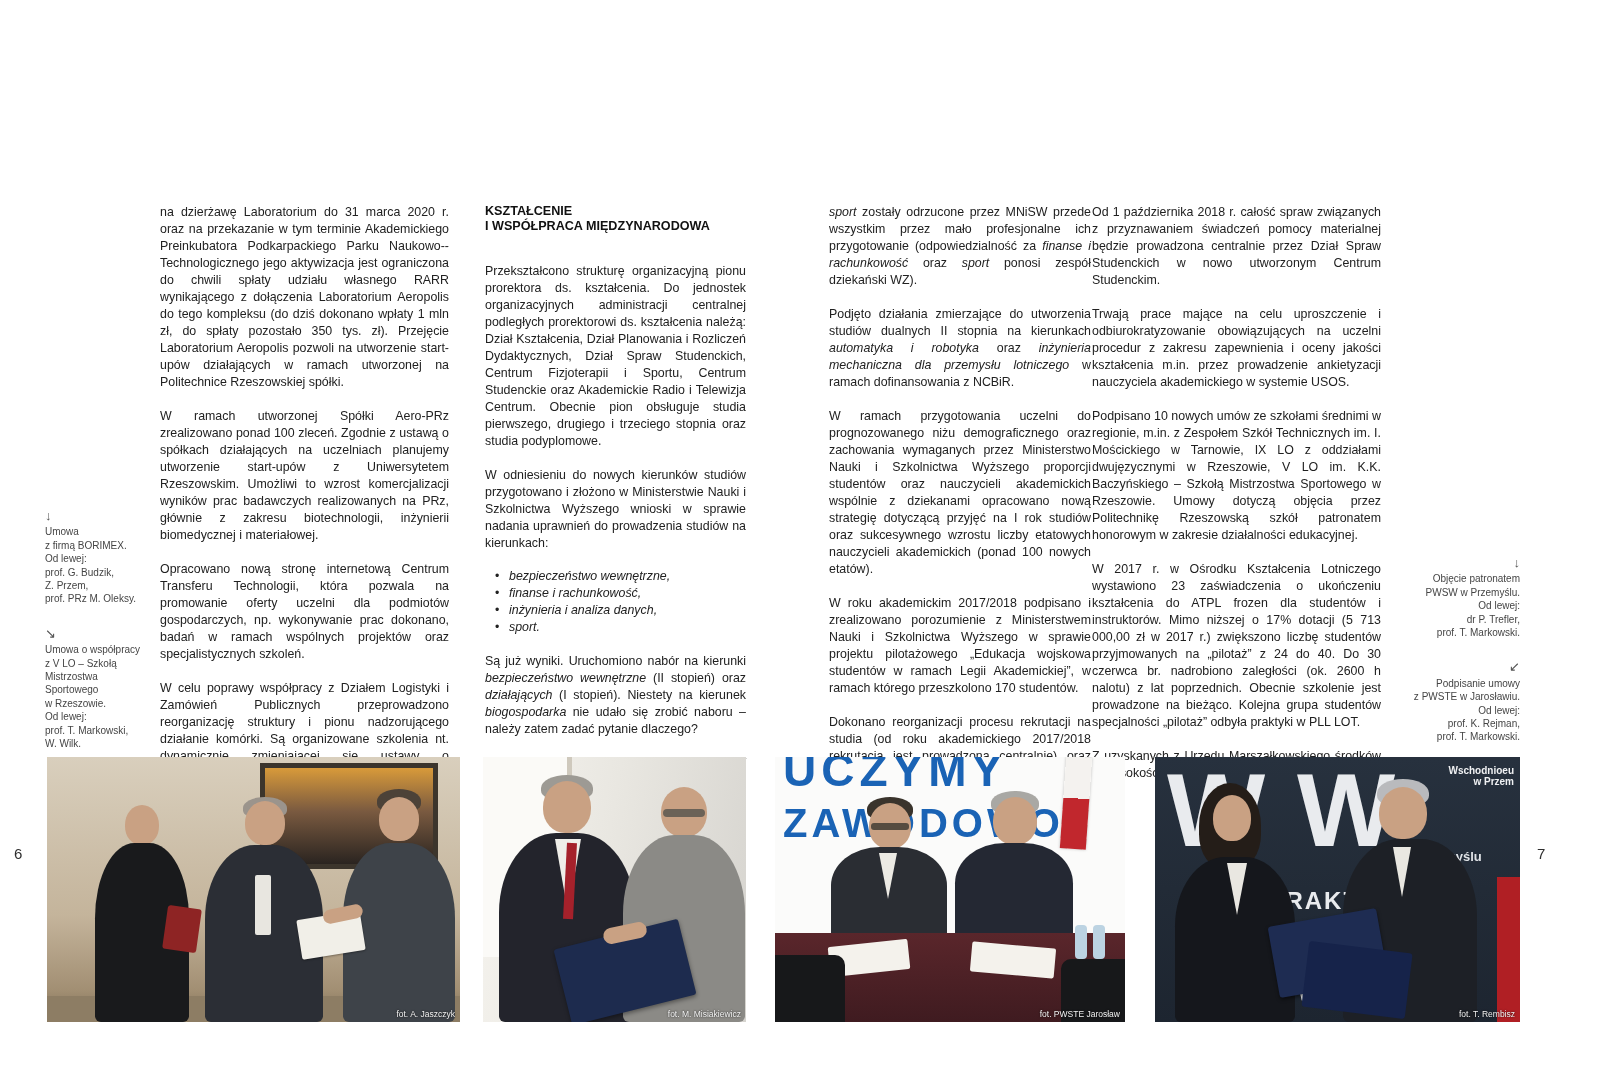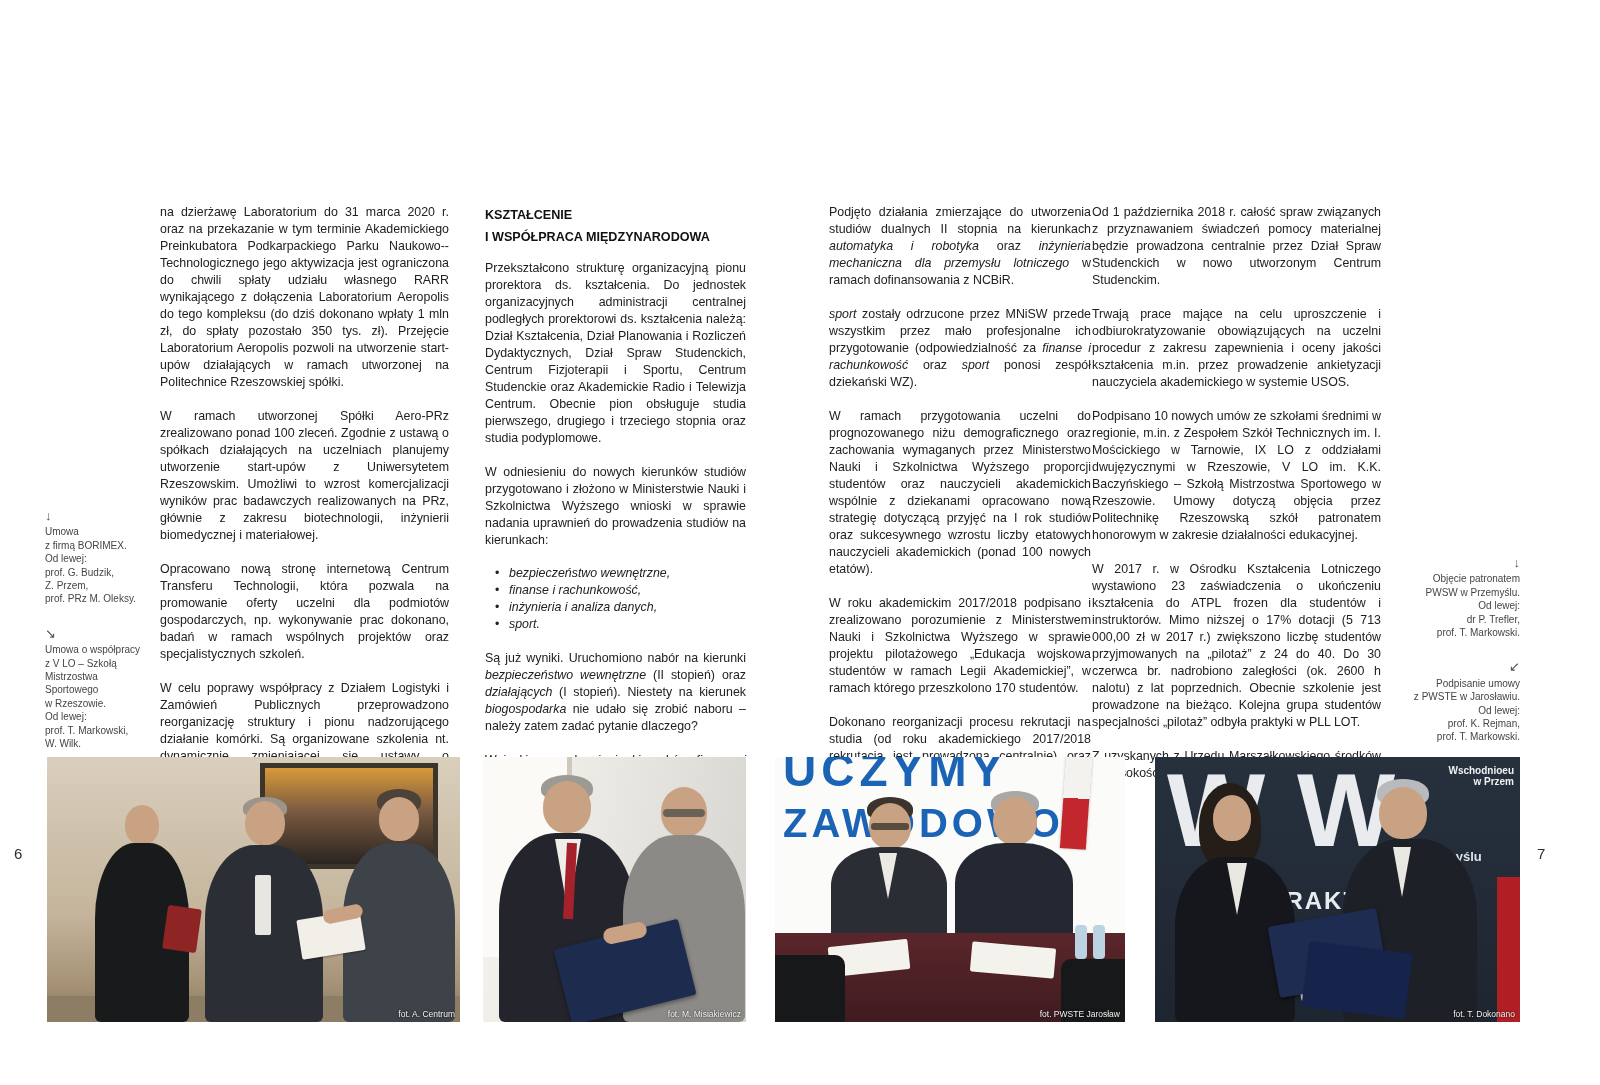--- a/index.html
+++ b/index.html
@@ -4,21 +4,21 @@
 <style>
   html,body{margin:0;padding:0;}
   body{
     width:1600px;height:1085px;position:relative;background:#ffffff;
     font-family:"Liberation Sans",sans-serif;color:#212121;overflow:hidden;
   }
   
   .col{position:absolute;top:204px;font-size:12.4px;line-height:17px;text-align:justify;color:#212121;}
   .col p{margin:0 0 17px 0;}
   .col p.continues{text-align-last:justify;}
-  .col h3{margin:0 0 12px 0;font-size:12.6px;line-height:22px;font-weight:bold;color:#111;white-space:pre-line;}
+  .col h3{margin:0 0 29px 0;font-size:12.6px;line-height:15px;font-weight:bold;color:#111;white-space:pre-line;}
   .col ul{margin:13px 0 17px 0;padding:0 0 0 24px;list-style:none;}
   .col ul li{font-style:italic;position:relative;margin:0;}
   .col ul li::before{content:"•";position:absolute;left:-14px;font-style:normal;}
   .c1{left:160px;width:289px;}
   .c2{left:485px;width:261px;}
   .c3{left:829px;width:262px;}
   .c4{left:1092px;width:289px;}
   
   .caption-block{position:absolute;font-size:10px;line-height:13.4px;color:#454545;}
   .caption-block .cap{margin-bottom:21px;}
@@ -102,22 +102,22 @@
     <li>bezpieczeństwo wewnętrzne,</li>
     <li>finanse i rachunkowość,</li>
     <li>inżynieria i analiza danych,</li>
     <li>sport.</li>
   </ul>
   <p>Są już wyniki. Uruchomiono nabór na kierunki <i>bezpieczeństwo wewnętrzne</i> (II stopień) oraz <i>działających</i> (I stopień). Niestety na kierunek <i>biogospodarka</i> nie udało się zrobić naboru – należy zatem zadać pytanie dlaczego?</p>
   <p class="continues">Wnioski o uruchomienie kierunków <i>finanse i rachunkowość</i>, <i>strategię i analiza danych</i> oraz</p>
 </div>
 
 <div class="col c3">
+  <p><i>sport</i> zostały odrzucone przez MNiSW przede wszystkim przez mało profesjonalne ich przygotowanie (odpowiedzialność za <i>finanse i rachunkowość</i> oraz <i>sport</i> ponosi zespół dziekański WZ).</p>
   <p>Podjęto działania zmierzające do utworzenia studiów dualnych II stopnia na kierunkach <i>automatyka i robotyka</i> oraz <i>inżynieria mechaniczna dla przemysłu lotniczego</i> w ramach dofinansowania z NCBiR.</p>
-  <p><i>sport</i> zostały odrzucone przez MNiSW przede wszystkim przez mało profesjonalne ich przygotowanie (odpowiedzialność za <i>finanse i rachunkowość</i> oraz <i>sport</i> ponosi zespół dziekański WZ).</p>
   <p>W ramach przygotowania uczelni do prognozowanego niżu demograficznego oraz zachowania wymaganych przez Ministerstwo Nauki i Szkolnictwa Wyższego proporcji studentów oraz nauczycieli akademickich wspólnie z dziekanami opracowano nową strategię dotyczącą przyjęć na I rok studiów oraz sukcesywnego wzrostu liczby etatowych nauczycieli akademickich (ponad 100 nowych etatów).</p>
   <p>W roku akademickim 2017/2018 podpisano i zrealizowano porozumienie z Ministerstwem Nauki i Szkolnictwa Wyższego w sprawie projektu pilotażowego „Edukacja wojskowa studentów w ramach Legii Akademickiej”, w ramach którego przeszkolono 170 studentów.</p>
   <p>Dokonano reorganizacji procesu rekrutacji na studia (od roku akademickiego 2017/2018 rekrutacja jest prowadzona centralnie) oraz systemu przyznawania świadczeń pomocy materialnej dla studentów i doktorantów.</p>
 </div>
 
 <div class="col c4">
   <p>Od 1 października 2018 r. całość spraw związanych z przyznawaniem świadczeń pomocy materialnej będzie prowadzona centralnie przez Dział Spraw Studenckich w nowo utworzonym Centrum Studenckim.</p>
   <p>Trwają prace mające na celu uproszczenie i odbiurokratyzowanie obowiązujących na uczelni procedur z zakresu zapewnienia i oceny jakości kształcenia m.in. przez prowadzenie ankietyzacji nauczyciela akademickiego w systemie USOS.</p>
   <p>Podpisano 10 nowych umów ze szkołami średnimi w regionie, m.in. z Zespołem Szkół Technicznych im. I. Mościckiego w Tarnowie, IX LO z oddziałami dwujęzycznymi w Rzeszowie, V LO im. K.K. Baczyńskiego – Szkołą Mistrzostwa Sportowego w Rzeszowie. Umowy dotyczą objęcia przez Politechnikę Rzeszowską szkół patronatem honorowym w zakresie działalności edukacyjnej.</p>
   <p>W 2017 r. w Ośrodku Kształcenia Lotniczego wystawiono 23 zaświadczenia o ukończeniu kształcenia do ATPL frozen dla studentów i instruktorów. Mimo niższej o 17% dotacji (5 713 000,00 zł w 2017 r.) zwiększono liczbę studentów przyjmowanych na „pilotaż” z 24 do 40. Do 30 czerwca br. nadrobiono zaległości (ok. 2600 h nalotu) z lat poprzednich. Obecnie szkolenie jest prowadzone na bieżąco. Kolejna grupa studentów specjalności „pilotaż” odbyła praktyki w PLL LOT.</p>
@@ -136,21 +136,21 @@
   <div class="head" style="left:198px;top:44px;width:40px;height:44px;"></div>
   <div class="torso" style="left:158px;top:88px;width:118px;height:177px;background:#2b2e35;"></div>
   <div style="left:208px;top:118px;width:16px;height:60px;background:#e8e6e0;border-radius:2px;"></div>
 
   <div class="hair" style="left:330px;top:32px;width:44px;height:24px;background:#4c4238;"></div>
   <div class="head" style="left:332px;top:40px;width:40px;height:44px;"></div>
   <div class="torso" style="left:296px;top:86px;width:112px;height:179px;background:#3e4349;"></div>
 
   <div style="left:252px;top:158px;width:64px;height:40px;background:#f1efe8;border-radius:2px;transform:rotate(-9deg);box-shadow:0 1px 2px rgba(0,0,0,.35);"></div>
   <div style="left:276px;top:150px;width:40px;height:14px;background:#c9a183;border-radius:7px;transform:rotate(-12deg);"></div>
-  <div class="credit">fot. A. Centrum</div>
+  <div class="credit">fot. A. Jaszczyk</div>
 </div>
 
 <div class="photo" style="left:483px;width:263px;background:linear-gradient(100deg,#f6f4ef 0%,#e9e7e1 45%,#d6d4cf 100%);">
   <div style="left:0;top:0;width:84px;height:200px;background:#fbfaf7;border-right:5px solid #cfc9bd;"></div>
 
   <div class="hair" style="left:58px;top:18px;width:52px;height:26px;background:#9d9a94;"></div>
   <div class="head" style="left:60px;top:24px;width:48px;height:52px;"></div>
   <div class="torso" style="left:16px;top:76px;width:136px;height:189px;background:#23242c;"></div>
   <div style="left:72px;top:82px;width:26px;height:74px;background:#efeee9;clip-path:polygon(0 0,100% 0,50% 100%);"></div>
   <div style="left:82px;top:86px;width:10px;height:76px;background:#a5212b;transform:rotate(3deg);"></div>
@@ -207,14 +207,14 @@
   <div class="torso" style="left:20px;top:100px;width:120px;height:165px;background:#15171c;"></div>
   <div style="left:72px;top:106px;width:20px;height:52px;background:#e9e7e1;clip-path:polygon(0 0,100% 0,50% 100%);"></div>
 
   <div class="hair" style="left:222px;top:22px;width:52px;height:28px;background:#b9babd;"></div>
   <div class="head" style="left:224px;top:30px;width:48px;height:52px;"></div>
   <div class="torso" style="left:188px;top:82px;width:134px;height:183px;background:#1d2026;"></div>
   <div style="left:238px;top:90px;width:18px;height:50px;background:#e9e7e1;clip-path:polygon(0 0,100% 0,50% 100%);"></div>
 
   <div style="left:118px;top:160px;width:110px;height:72px;background:#1e2c52;border-radius:3px;transform:rotate(-10deg);box-shadow:0 2px 4px rgba(0,0,0,.5);"></div>
   <div style="left:150px;top:190px;width:104px;height:66px;background:#16234a;border-radius:3px;transform:rotate(7deg);"></div>
-  <div class="credit">fot. T. Dokonano</div>
+  <div class="credit">fot. T. Rembisz</div>
 </div>
 
 </body></html>

